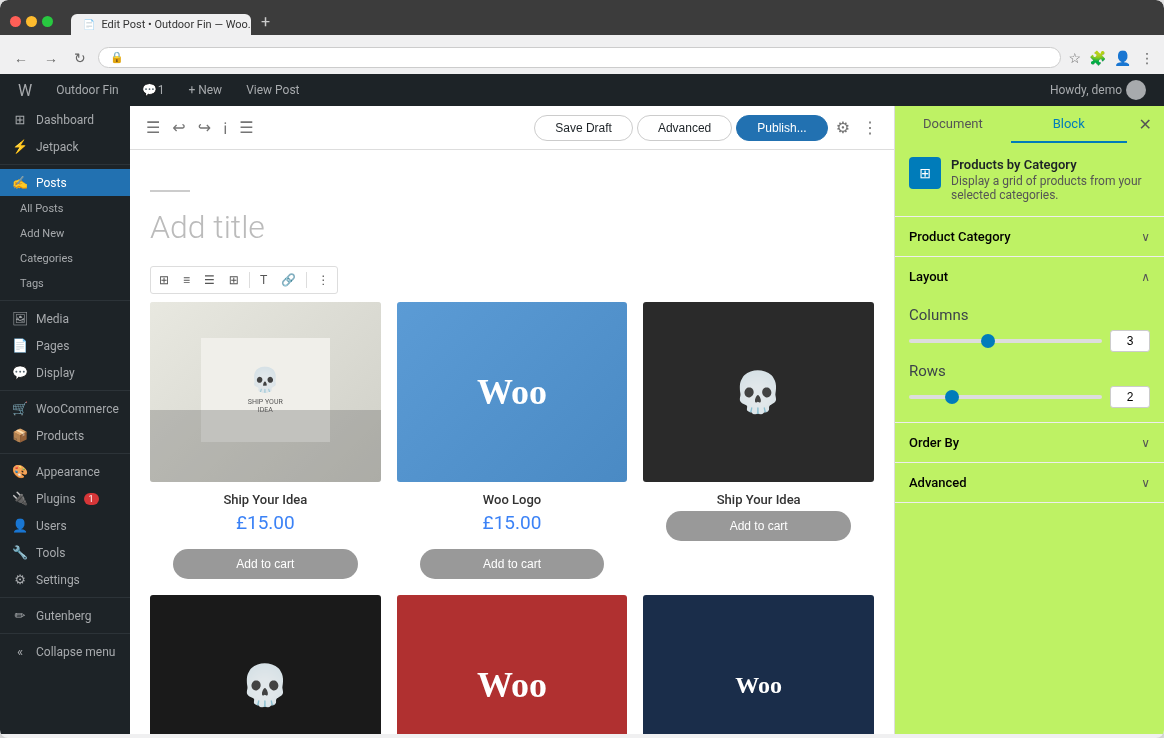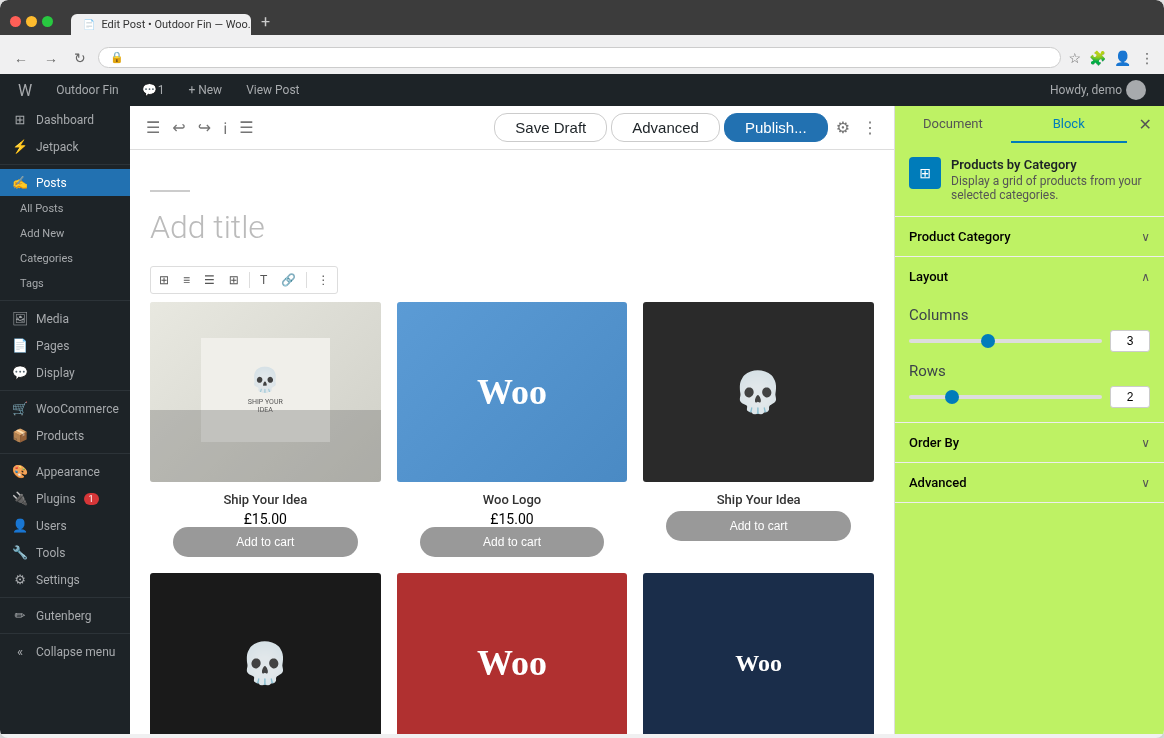--- a/index.html
+++ b/index.html
@@ -70,21 +70,21 @@
     
     .main-content { flex: 1; display: flex; flex-direction: column; overflow: hidden; }
 
     
     .editor-toolbar {
       background: white; border-bottom: 1px solid #ddd; padding: 0 12px;
       display: flex; align-items: center; height: 44px; gap: 4px;
     }
     .editor-toolbar .spacer { flex: 1; }
     .editor-action-btn {
-      padding: 5px 20px; border-radius: 13px; font-size: 15px; cursor: pointer; border: 1px solid #ccc;
+      padding: 5px 20px; border-radius: 13px; font-size: 12px; cursor: pointer; border: 1px solid #ccc;
     }
     .btn-save { background: white; color: #1d2327; }
     .btn-preview { background: white; color: #1d2327; }
     .btn-publish { background: #2271b1; color: white; border-color: #2271b1; }
     .toolbar-icon-btn { background: none; border: none; cursor: pointer; color: #757575; font-size: 16px; padding: 4px; }
 
     
     .editor-area { flex: 1; overflow-y: auto; padding: 40px 20px; background: white; }
     .post-title { font-size: 32px; font-weight: 300; color: #bbb; margin-bottom: 20px; border: none; outline: none; width: 100%; }
     .block-toolbar {
@@ -97,21 +97,21 @@
 
     
     .products-grid { display: grid; grid-template-columns: repeat(3, 1fr); gap: 16px; }
     .product-card { text-align: center; }
     .product-image {
       width: 100%; height: 180px; object-fit: cover; border-radius: 3px;
       background: #e8e8e8; display: flex; align-items: center; justify-content: center;
       overflow: hidden; position: relative; margin-bottom: 10px;
     }
     .product-name { font-size: 13px; font-weight: 500; color: #333; margin-bottom: 4px; }
-    .product-price { font-size: 14px; color: #000000; margin-bottom: 0; }
+    .product-price { font-size: 19px; color: #3b82f6; margin-bottom: 15px; }
     .add-to-cart-btn {
       background: #999; color: white; border: none; border-radius: 20px;
       padding: 8px 20px; font-size: 12px; cursor: pointer; width: 80%;
     }
 
     
     .right-panel {
       width: 270px; background: #bef264; border-left: 1px solid #ddd;
       display: flex; flex-direction: column; flex-shrink: 0; overflow-y: auto;
     }

